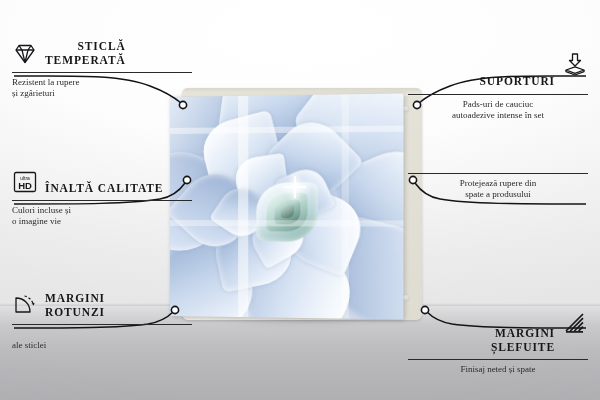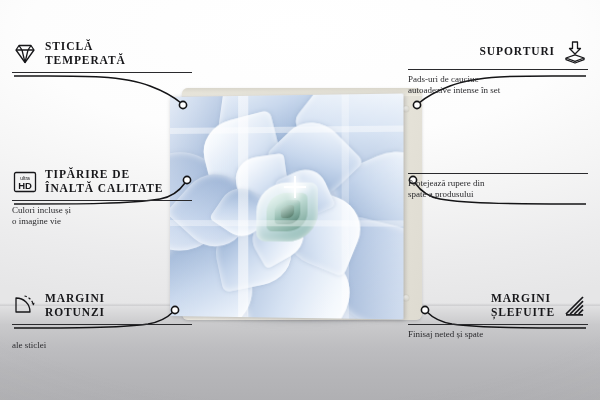--- a/index.html
+++ b/index.html
@@ -77,25 +77,25 @@
     box-shadow:0 0 6px 2px rgba(255,255,255,.95);}
   .sparkle:before{left:10px;top:0;width:2px;height:22px;}
   .sparkle:after{left:0;top:10px;width:22px;height:2px;}
 
   
   .feat{position:absolute;width:180px;}
   .feat .row{display:flex;align-items:center;gap:7px;}
   .feat.left .row{justify-content:flex-start;}
   .feat.right .row{justify-content:flex-end;}
   .ttl{font-family:"Liberation Serif",serif;font-weight:700;font-size:11.5px;
-    letter-spacing:.9px;color:#17171a;line-height:13.5px;text-transform:uppercase;}
-  .feat.right .ttl{text-align:left;}
+    letter-spacing:.9px;color:#17171a;line-height:13.5px;text-transform:uppercase;text-align:right;}
+  .feat.right .ttl{text-align:right;margin-top:35px;}
   .rule{height:1px;background:#2a2a2d;margin:5px 0 4px 0;}
   .desc{font-family:"Liberation Serif",serif;font-size:9px;color:#2b2b2e;line-height:11px;}
-  .feat.right .desc{text-align:left;}
+  .feat.right .desc{text-align:center;}
   .ic{flex:0 0 auto;width:26px;height:24px;display:block;}
   .ic svg{display:block;}
 
   
   #f-tempered{left:12px;top:40px;}
   #f-print{left:12px;top:168px;}
   #f-round{left:12px;top:292px;}
   #f-pads{left:408px;top:40px;}
   #f-foil{left:408px;top:168px;}
   #f-polished{left:408px;top:292px;}
@@ -186,33 +186,37 @@
             <path d="M4,8 L22,8 M7,3.5 L10,8 L13,20.5 M19,3.5 L16,8 L13,20.5 M10,8 L16,8"></path>
           </g>
         </svg>
       </span>
       <span class="ttl">
         <span>STICLĂ</span><br>
         <span>TEMPERATĂ</span>
       </span>
     </div>
     <div class="rule"></div>
+    <div class="desc">
+      <span>Rezistent la rupere</span><br>
+      <span>și zgârieturi</span>
+    </div>
   </div>
 
   <div class="feat left" id="f-print">
     <div class="row">
       <span class="ic">
         <svg width="26" height="24" viewBox="0 0 26 24">
           <rect x="2.5" y="2.5" width="21" height="19" rx="1.5" fill="none" stroke="#17171a" stroke-width="1.3"></rect>
           <text x="13" y="10" font-family="Liberation Sans, sans-serif" font-size="5" text-anchor="middle" fill="#17171a">ultra</text>
           <text x="13" y="19" font-family="Liberation Sans, sans-serif" font-size="9.5" font-weight="bold" text-anchor="middle" fill="#17171a">HD</text>
         </svg>
       </span>
       <span class="ttl">
-        <span>TIPĂRIRE DE</span><br>
+        <br>
         <span>ÎNALTĂ CALITATE</span>
       </span>
     </div>
     <div class="rule"></div>
     <div class="desc">
       <span>Culori incluse și</span><br>
       <span>o imagine vie</span>
     </div>
   </div>
 

